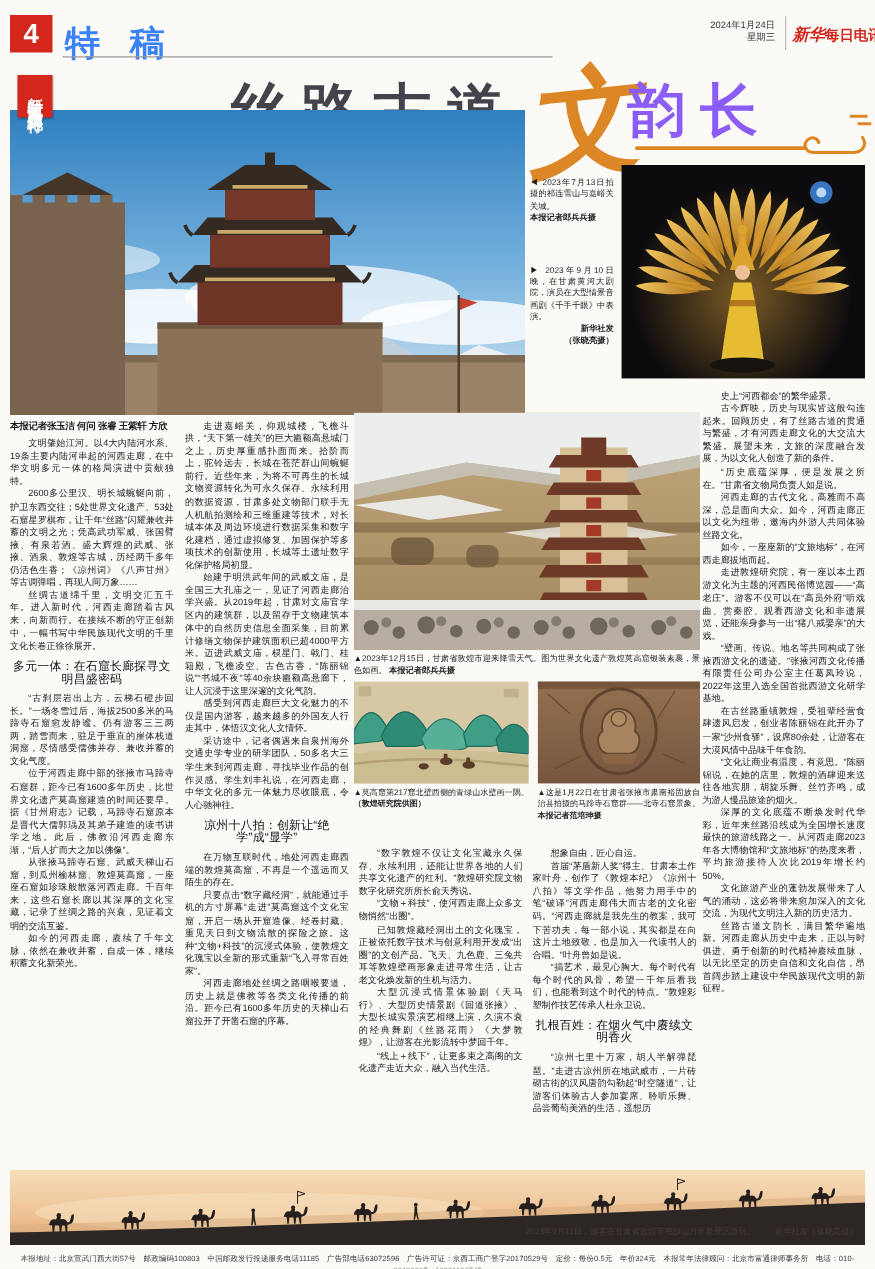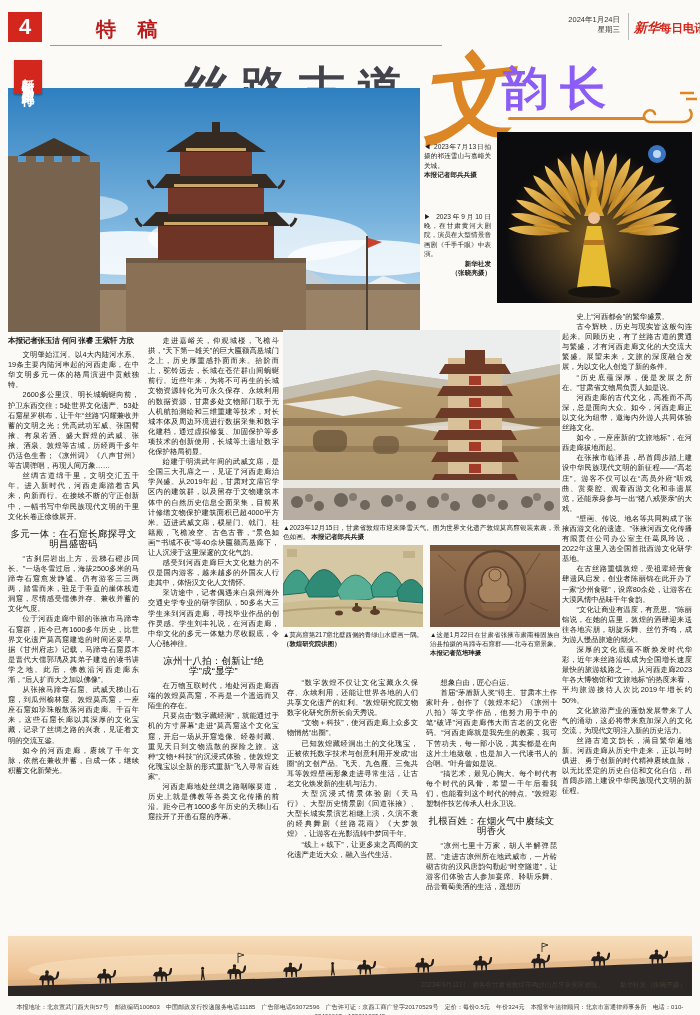--- a/index.html
+++ b/index.html
@@ -1,21 +1,21 @@
 <!DOCTYPE html>
 <html><head>
 <meta charset="utf-8">
 <style>
   html,body{margin:0;padding:0;}
   body{width:700px;height:1015px;background:#efede8;font-family:"Liberation Sans",sans-serif;position:relative;}
   .page{position:absolute;inset:0;background:#fbfaf6;overflow:hidden;}
   
   .pagenum{position:absolute;left:8px;top:12px;width:34px;height:30px;background:#d3261c;color:#fff;
     font-size:22px;font-weight:bold;text-align:center;line-height:30px;}
-  .section{position:absolute;left:52px;top:16px;font-size:20px;font-weight:bold;color:#b91c1c;letter-spacing:8px;margin-left:44px;}
+  .section{position:absolute;left:52px;top:16px;font-size:28px;font-weight:bold;color:#3b82f6;letter-spacing:8px;}
   .hrule{position:absolute;left:50px;top:45px;width:392px;height:1px;background:#9a9a9a;}
   .dateblock{position:absolute;left:520px;top:15px;width:100px;text-align:right;font-size:7.5px;line-height:10px;color:#333;}
   .vdiv{position:absolute;left:628px;top:13px;width:1px;height:27px;background:#bbb;}
   .mast{position:absolute;left:634px;top:19px;font-size:11.5px;font-weight:bold;color:#d3261c;white-space:nowrap;}
   .mast .script{font-family:"DejaVu Serif",serif;font-style:italic;font-size:13px;}
   
   .headline{position:absolute;left:0;top:52px;width:700px;height:82px;}
   .hl-pre{position:absolute;left:183px;top:6px;font-size:46px;font-weight:bold;color:#43444b;letter-spacing:12px;
     font-family:"Liberation Sans",sans-serif;text-shadow:0 0 2px rgba(255,255,255,.8);}
   .hl-accent{position:absolute;left:420px;top:-16px;font-size:92px;color:#dd8626;font-family:"DejaVu Serif",serif;
@@ -210,21 +210,21 @@
     <p>丝绸古道绵千里，文明交汇五千年。进入新时代，河西走廊踏着古风来，向新而行。在接续不断的守正创新中，一幅书写中华民族现代文明的千里文化长卷正徐徐展开。</p>
     <div class="sec-head">多元一体：在石窟长廊探寻文明昌盛密码</div>
     <p>“古刹层岩出上方，云梯石磴步回长。”一场冬雪过后，海拔2500多米的马蹄寺石窟愈发静谧。仍有游客三三两两，踏雪而来，驻足于垂直的崖体栈道洞窟，尽情感受儒佛并存、兼收并蓄的文化气度。</p>
     <p>位于河西走廊中部的张掖市马蹄寺石窟群，距今已有1600多年历史，比世界文化遗产莫高窟建造的时间还要早。据《甘州府志》记载，马蹄寺石窟原本是晋代大儒郭瑀及其弟子建造的读书讲学之地。此后，佛教沿河西走廊东渐，“后人扩而大之加以佛像”。</p>
     <p>从张掖马蹄寺石窟、武威天梯山石窟，到瓜州榆林窟、敦煌莫高窟，一座座石窟如珍珠般散落河西走廊。千百年来，这些石窟长廊以其深厚的文化宝藏，记录了丝绸之路的兴衰，见证着文明的交流互鉴。</p>
     <p>如今的河西走廊，赓续了千年文脉，依然在兼收并蓄，自成一体，继续积蓄文化新荣光。</p>
   </div>
 
   <div class="col" style="left:148px;top:336px;height:596px;">
     <p>走进嘉峪关，仰观城楼，飞檐斗拱，“天下第一雄关”的巨大匾额高悬城门之上，历史厚重感扑面而来。拾阶而上，驼铃远去，长城在苍茫群山间蜿蜒前行。近些年来，为将不可再生的长城文物资源转化为可永久保存、永续利用的数据资源，甘肃多处文物部门联手无人机航拍测绘和三维重建等技术，对长城本体及周边环境进行数据采集和数字化建档，通过虚拟修复、加固保护等多项技术的创新使用，长城等土遗址数字化保护格局初显。</p>
-    <p>始建于明洪武年间的武威文庙，是全国三大孔庙之一，见证了河西走廊治学兴盛。从2019年起，甘肃对文庙官学区内的建筑群，以及留存于文物建筑本体中的自然历史信息全面采集，目前累计修缮文物保护建筑面积已超4000平方米。迈进武威文庙，棂星门、戟门、桂籍殿，飞檐凌空、古色古香，“景色如画”“书城不夜”等40余块匾额高悬廊下，让人沉浸于这里深邃的文化气韵。</p>
+    <p>始建于明洪武年间的武威文庙，是全国三大孔庙之一，见证了河西走廊治学兴盛。从2019年起，甘肃对文庙官学区内的建筑群，以及留存于文物建筑本体中的自然历史信息全面采集，目前累计修缮文物保护建筑面积已超4000平方米。迈进武威文庙，棂星门、戟门、桂籍殿，飞檐凌空、古色古香，“陈丽锦说”“书城不夜”等40余块匾额高悬廊下，让人沉浸于这里深邃的文化气韵。</p>
     <p>感受到河西走廊巨大文化魅力的不仅是国内游客，越来越多的外国友人行走其中，体悟汉文化人文情怀。</p>
     <p>采访途中，记者偶遇来自泉州海外交通史学专业的研学团队，50多名大三学生来到河西走廊，寻找毕业作品的创作灵感。学生刘丰礼说，在河西走廊，中华文化的多元一体魅力尽收眼底，令人心驰神往。</p>
     <div class="sec-head">凉州十八拍：创新让“绝学”成“显学”</div>
     <p>在万物互联时代，地处河西走廊西端的敦煌莫高窟，不再是一个遥远而又陌生的存在。</p>
     <p>只要点击“数字藏经洞”，就能通过手机的方寸屏幕“走进”莫高窟这个文化宝窟，开启一场从开窟造像、经卷封藏、重见天日到文物流散的探险之旅。这种“文物+科技”的沉浸式体验，使敦煌文化瑰宝以全新的形式重新“飞入寻常百姓家”。</p>
     <p>河西走廊地处丝绸之路咽喉要道，历史上就是佛教等各类文化传播的前沿。距今已有1600多年历史的天梯山石窟拉开了开凿石窟的序幕。</p>
   </div>
 
   <div class="col" style="left:287px;top:678px;height:254px;">
     <p>“数字敦煌不仅让文化宝藏永久保存、永续利用，还能让世界各地的人们共享文化遗产的红利。”敦煌研究院文物数字化研究所所长俞天秀说。</p>
@@ -241,21 +241,21 @@
     <div class="sec-head">扎根百姓：在烟火气中赓续文明香火</div>
     <p>“凉州七里十万家，胡人半解弹琵琶。”走进古凉州所在地武威市，一片砖砌古街的汉风唐韵勾勒起“时空隧道”，让游客们体验古人参加宴席、聆听乐舞、品尝葡萄美酒的生活，遥想历</p>
   </div>
 
   <div class="col" style="left:562px;top:312px;height:620px;width:130px;">
     <p>史上“河西都会”的繁华盛景。</p>
     <p>古今辉映，历史与现实皆这般勾连起来。回顾历史，有了丝路古道的贯通与繁盛，才有河西走廊文化的大交流大繁盛。展望未来，文旅的深度融合发展，为以文化人创造了新的条件。</p>
     <p>“历史底蕴深厚，便是发展之所在。”甘肃省文物局负责人如是说。</p>
     <p>河西走廊的古代文化，高雅而不高深，总是面向大众。如今，河西走廊正以文化为纽带，邀海内外游人共同体验丝路文化。</p>
     <p>如今，一座座新的“文旅地标”，在河西走廊拔地而起。</p>
-    <p>在张掖市临泽县，昂首阔步踏上建设中华民族现代文明的新征程——“高老庄”。游客不仅可以在“高员外府”听戏曲、赏秦腔、观看西游文化和非遗展览，还能亲身参与一出“猪八戒娶亲”的大戏。</p>
+    <p>走进敦煌研究院，有一座以本土西游文化为主题的河西民俗博览园——“高老庄”。游客不仅可以在“高员外府”听戏曲、赏秦腔、观看西游文化和非遗展览，还能亲身参与一出“猪八戒娶亲”的大戏。</p>
     <p>“壁画、传说、地名等共同构成了张掖西游文化的遗迹。”张掖河西文化传播有限责任公司办公室主任葛凤玲说，2022年这里入选全国首批西游文化研学基地。</p>
     <p>在古丝路重镇敦煌，受祖辈经营食肆遗风启发，创业者陈丽锦在此开办了一家“沙州食驿”，设席80余处，让游客在大漠风情中品味千年食韵。</p>
     <p>“文化让商业有温度，有意思。”陈丽锦说，在她的店里，敦煌的酒肆迎来送往各地宾朋，胡旋乐舞、丝竹齐鸣，成为游人慢品旅途的烟火。</p>
     <p>深厚的文化底蕴不断焕发时代华彩，近年来丝路沿线成为全国增长速度最快的旅游线路之一。从河西走廊2023年各大博物馆和“文旅地标”的热度来看，平均旅游接待人次比2019年增长约50%。</p>
     <p>文化旅游产业的蓬勃发展带来了人气的涌动，这必将带来愈加深入的文化交流，为现代文明注入新的历史活力。</p>
     <p>丝路古道文韵长，满目繁华遍地新。河西走廊从历史中走来，正以与时俱进、勇于创新的时代精神赓续血脉，以无比坚定的历史自信和文化自信，昂首阔步踏上建设中华民族现代文明的新征程。</p>
   </div>
 
   <div class="midblock">
     <div class="photo" style="position:relative;width:277px;height:190px;">

